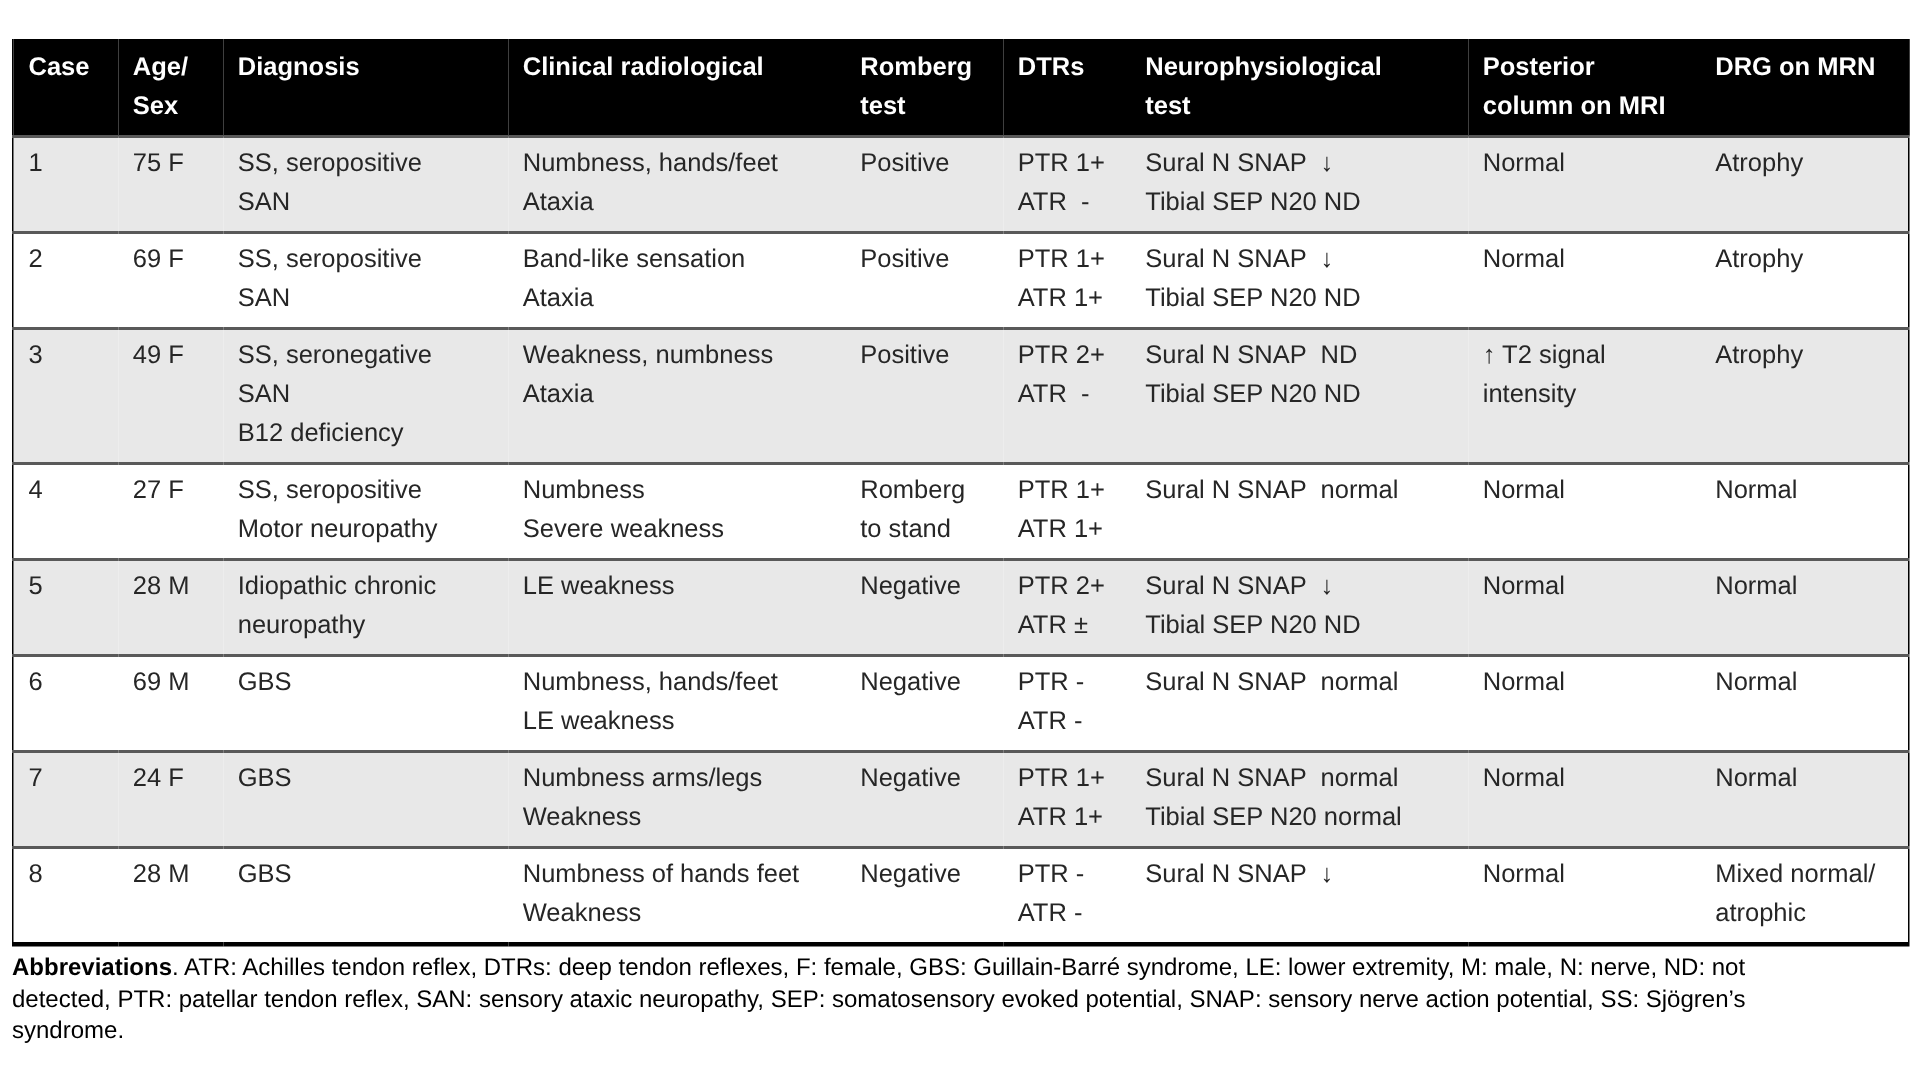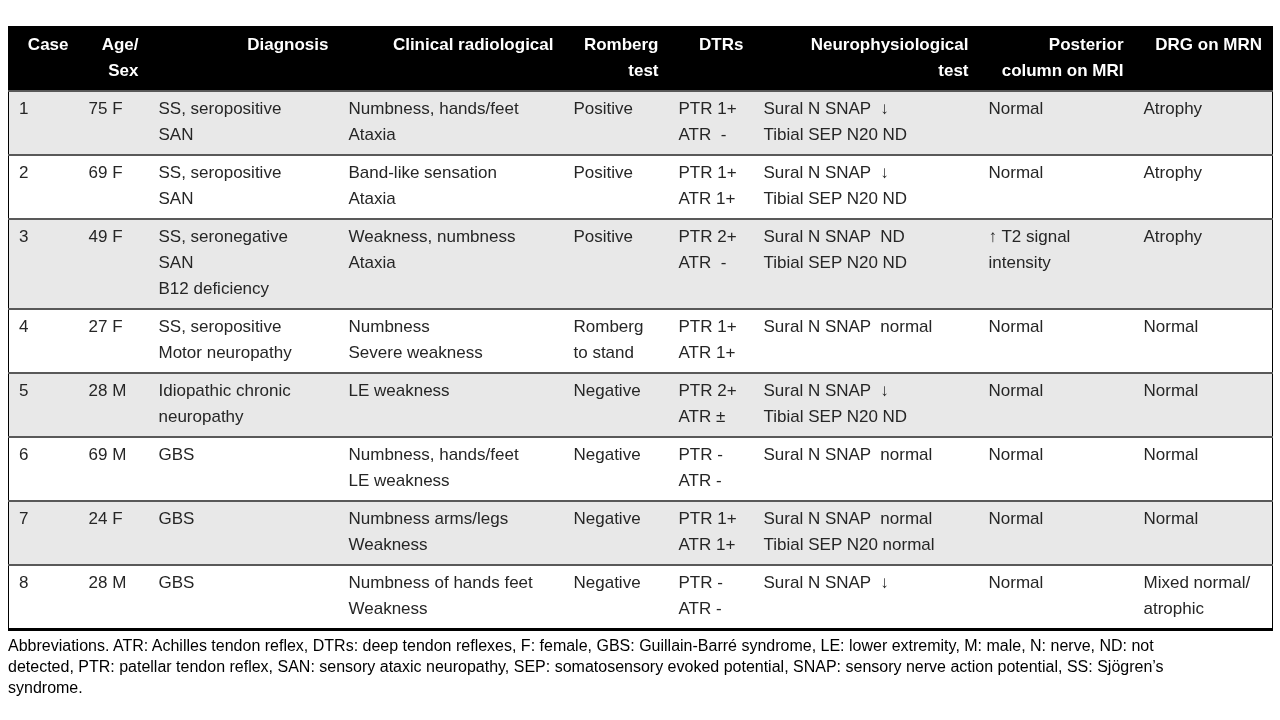--- a/index.html
+++ b/index.html
@@ -36,21 +36,21 @@
   col.c-romb  { width: 105px; }
   col.c-dtrs  { width: 85px; }
   col.c-neuro { width: 225px; }
   col.c-mri   { width: 155px; }
   col.c-drg   { width: 139px; }
 
   thead th {
     background: #000000;
     color: #ffffff;
     font-weight: bold;
-    text-align: right;
+    text-align: left;
     vertical-align: top;
     font-size: 17px;
     line-height: 26px;
     padding: 6px 10px;
     white-space: pre-wrap;
   }
   tbody td {
     font-size: 17px;
     line-height: 26px;
     vertical-align: top;
@@ -61,21 +61,21 @@
   tbody tr { border-top: 2px solid #595959; background: #ffffff; }
   tbody tr.odd { background: #e8e8e8; }
 
   .footnote {
     font-size: 16px;
     line-height: 21px;
     margin-top: 4px;
     white-space: pre-wrap;
     color: #000;
   }
-  .footnote .bold { font-weight: normal; margin-top: 28px; }
+  .footnote .bold { font-weight: bold; margin-top: 28px; }
 </style>
 </head>
 <body>
 
 <div class="page">
 
 
   <table class="data-table">
     <colgroup>
       <col class="c-case">

